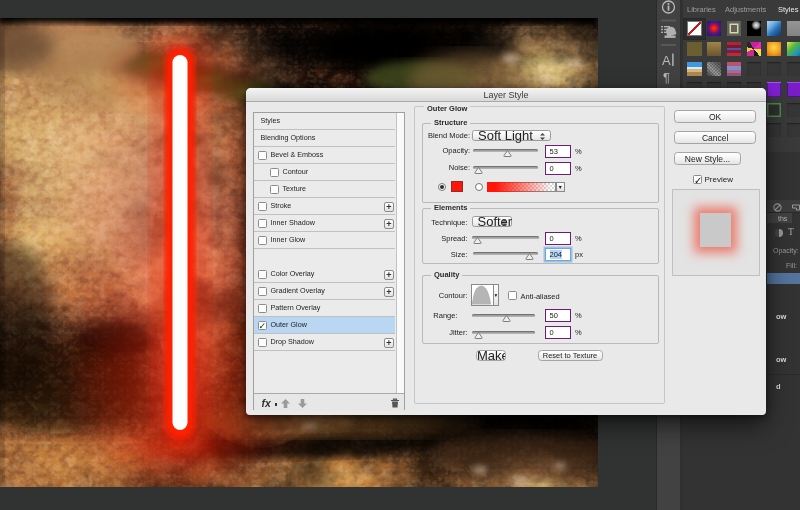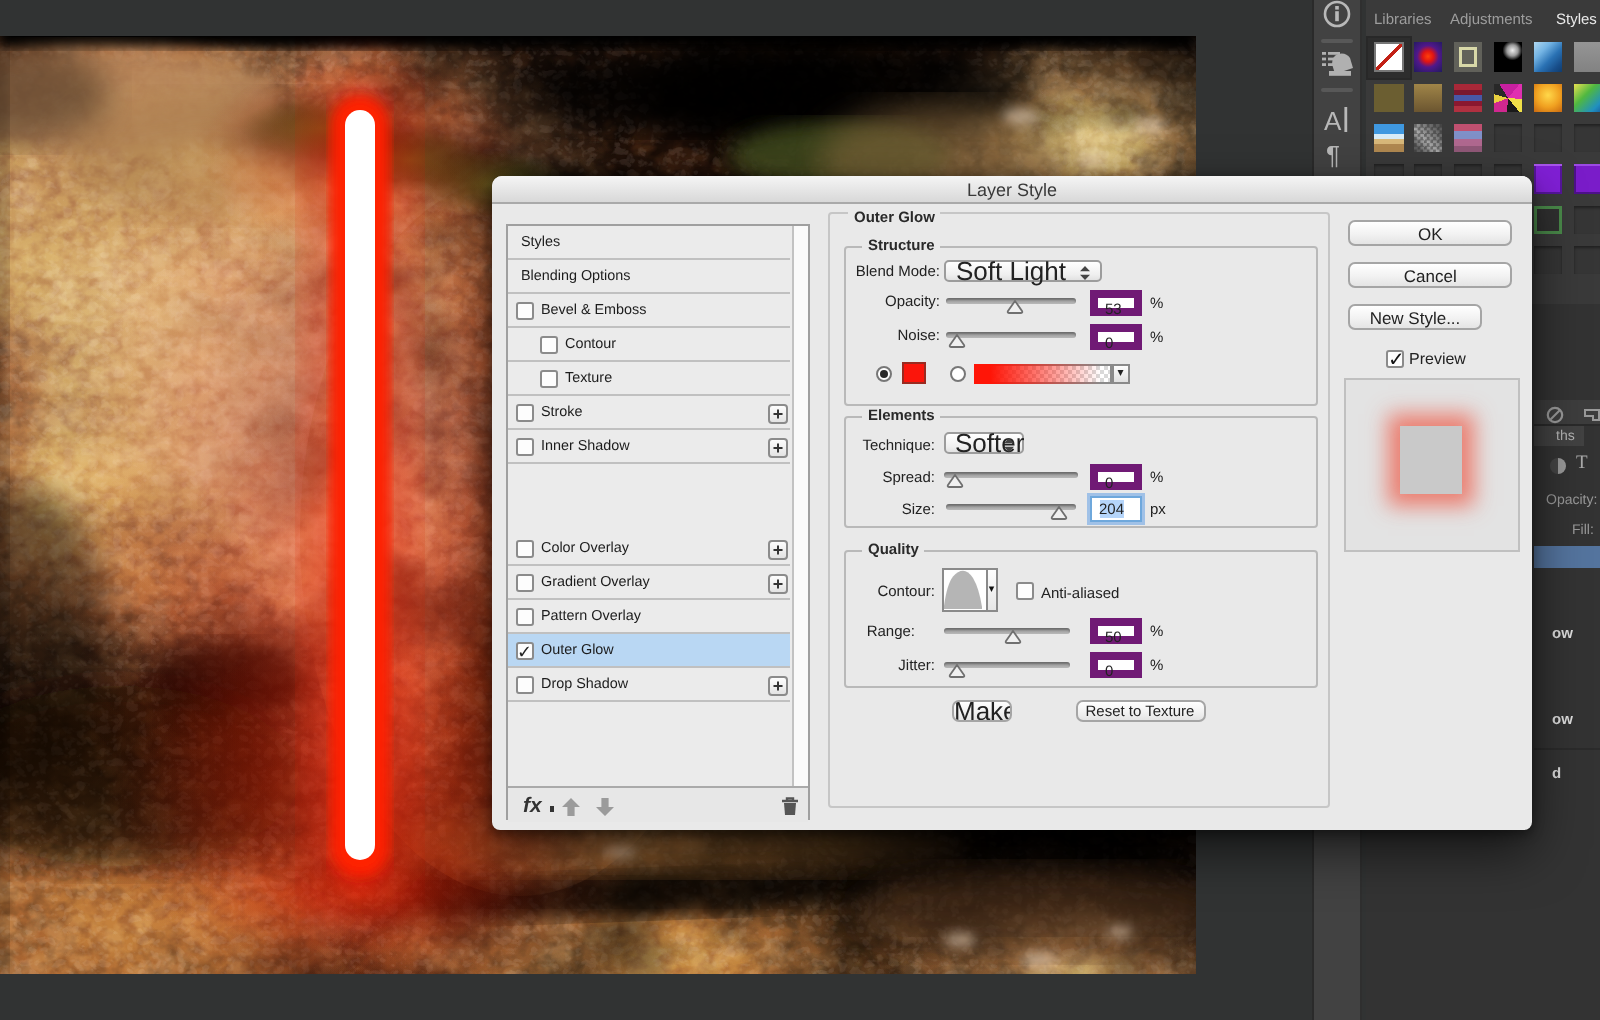--- a/index.html
+++ b/index.html
@@ -28,21 +28,21 @@
 
 #content{position:absolute;left:167.5px;top:17.5px;width:251px;height:298px;border:1px solid #c6c6c6;border-radius:2px}
 .group{position:absolute;border:1px solid #b9b9b9;border-radius:2px;left:175.5px;width:237px}
 .glabel{position:absolute;font-size:7.5px;font-weight:bold;color:#2a2a2a;background:#e9e9e9;padding:0 3px;line-height:9px}
 .lbl{position:absolute;font-size:7.5px;color:#222;text-align:right;white-space:nowrap;line-height:11px}
 .llbl{position:absolute;font-size:7.5px;color:#222;white-space:nowrap;line-height:11px}
 .popup{position:absolute;background:linear-gradient(#ffffff,#efefef 70%,#e2e2e2);border:1px solid #9c9c9c;border-radius:2.5px;font-size:13px;color:#222;line-height:10px;padding-left:5px}
 .updn{position:absolute;width:5px;height:7px}
 .track{position:absolute;height:3px;border-radius:1.5px;background:linear-gradient(#8e8e8e,#b9b9b9);box-shadow:inset 0 1px 1px rgba(0,0,0,.25)}
 .thumb{position:absolute;width:9px;height:7px}
-.vbox{position:absolute;width:26px;height:13px;background:#fff;border:4px solid #701a75;font-size:7.5px;color:#222;line-height:11px;padding-left:3.5px}
+.vbox{position:absolute;width:26px;height:13px;background:#fff;border:1px solid #701a75;font-size:7.5px;color:#222;line-height:11px;padding-left:3.5px}
 .btn{position:absolute;background:linear-gradient(#ffffff,#f2f2f2 55%,#e4e4e4);border:1px solid #a5a5a5;border-radius:3.5px;font-size:8.5px;color:#222;text-align:center;white-space:nowrap;overflow:hidden}
 </style>
 </head>
 <body>
 <div id="app">
 
 <svg class="abs" style="left:0;top:18px" width="598" height="469" viewBox="0 0 598 469">
   <defs>
     <radialGradient id="gTL" cx="50%" cy="50%" r="50%">
           <stop offset="0%" stop-color="#c89058" stop-opacity="1"></stop>
@@ -303,20 +303,21 @@
 <div id="dlg">
   <div id="titlebar">Layer Style</div>
   <div id="list">
         <div class="row" style="top:0.5px;padding-left:7px">Styles</div>
     <div class="row" style="top:17.5px;padding-left:7px">Blending Options</div>
     <div class="row" style="top:34.5px;padding-left:17px">Bevel &amp; Emboss<span class="cb" style="left:4px"></span></div>
     <div class="row" style="top:51.5px;padding-left:29px">Contour<span class="cb" style="left:16px"></span></div>
     <div class="row" style="top:68.5px;padding-left:29px">Texture<span class="cb" style="left:16px"></span></div>
     <div class="row" style="top:85.5px;padding-left:17px">Stroke<span class="cb" style="left:4px"></span><span class="plus">+</span></div>
     <div class="row" style="top:102.5px;padding-left:17px">Inner Shadow<span class="cb" style="left:4px"></span><span class="plus">+</span></div>
+    <div class="row" style="top:119.5px;padding-left:17px">Inner Glow<span class="cb" style="left:4px"></span></div>
     <div class="row" style="top:153.5px;padding-left:17px">Color Overlay<span class="cb" style="left:4px"></span><span class="plus">+</span></div>
     <div class="row" style="top:170.5px;padding-left:17px">Gradient Overlay<span class="cb" style="left:4px"></span><span class="plus">+</span></div>
     <div class="row" style="top:187.5px;padding-left:17px">Pattern Overlay<span class="cb" style="left:4px"></span></div>
     <div class="row rowsel" style="top:204.5px;padding-left:17px">Outer Glow<span class="cb" style="left:4px;line-height:8px;font-size:9px;color:#222;text-align:center">✓</span></div>
     <div class="row" style="top:221.5px;padding-left:17px">Drop Shadow<span class="cb" style="left:4px"></span><span class="plus">+</span></div>
     <div id="sbar"></div>
     <div id="fxbar">
       <span style="position:absolute;left:8px;top:3px;font-size:10.5px;font-style:italic;font-weight:bold;color:#333">fx</span>
           <span style="position:absolute;left:21px;top:9px;width:2.5px;height:2.5px;background:#333"></span>
       <svg style="position:absolute;left:27px;top:4.5px" width="9" height="9" viewBox="0 0 9 9">

